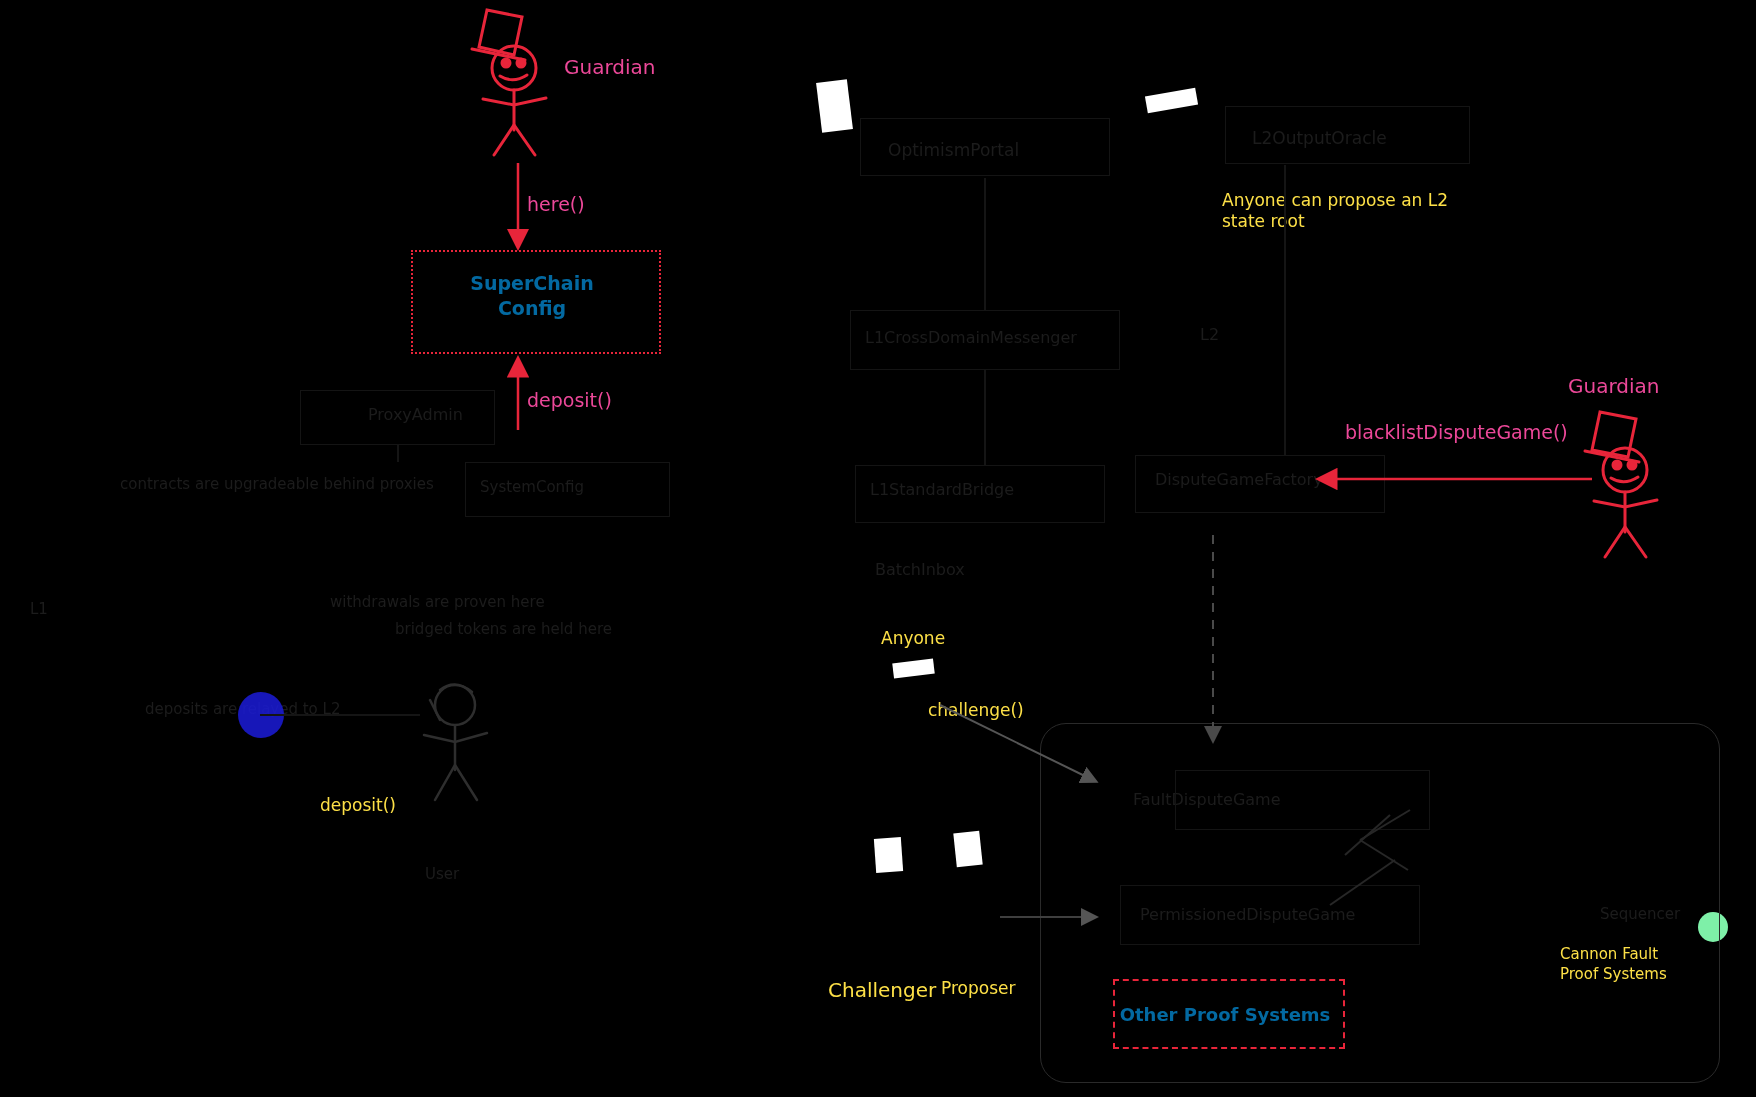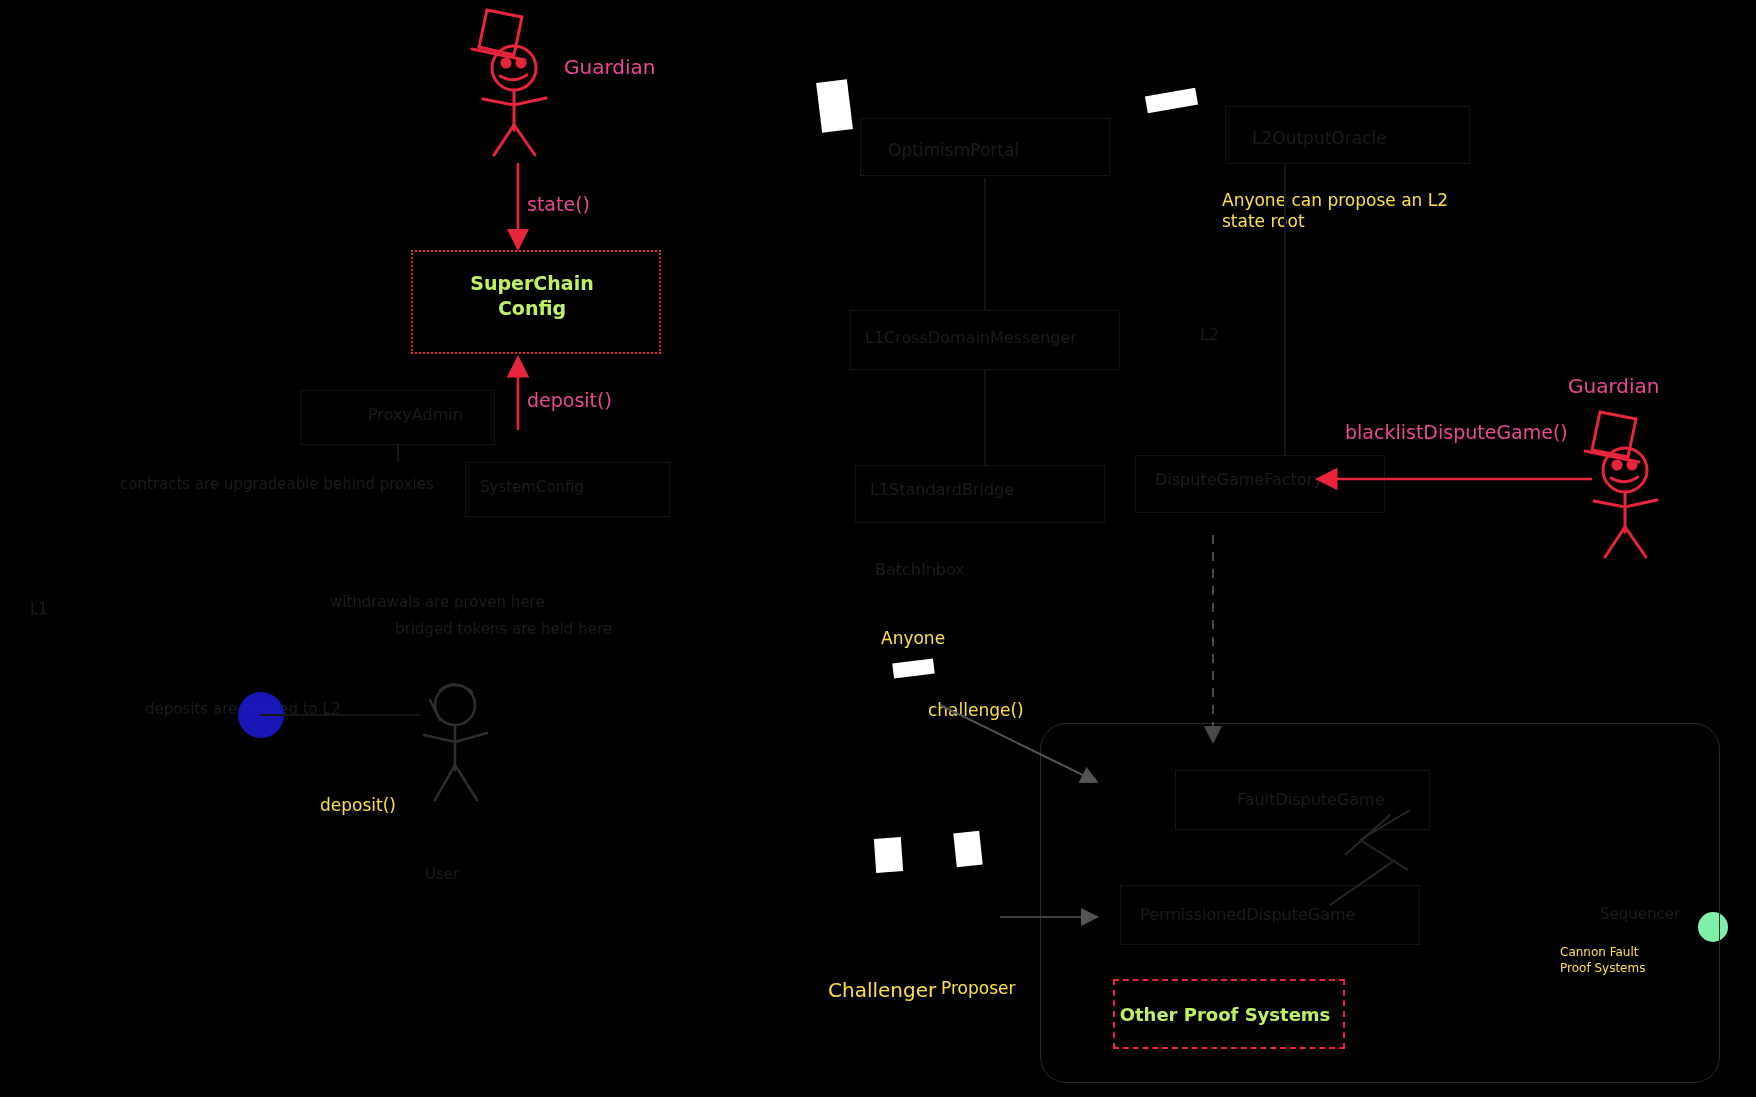--- a/index.html
+++ b/index.html
@@ -42,21 +42,21 @@
   }
   .red-dashed-box {
     position: absolute;
     border: 2px dashed #e8253a;
     box-sizing: border-box;
   }
   .box-title {
     position: absolute;
     left: 0; right: 8px;
     text-align: center;
-    color: #bef264;
+    color: #0369a1;
   }
   .rounded-panel {
     position: absolute;
     border: 1.5px solid #2a2a2a;
     border-radius: 26px;
     box-sizing: border-box;
   }
   .dark-box {
     position: absolute;
     border: 1.5px solid #141414;
@@ -103,42 +103,42 @@
   <div class="lbl dim" style="left:1155px; top:470px; font-size:16px;">DisputeGameFactory</div>
   <div class="lbl dim" style="left:875px; top:560px; font-size:16px;">BatchInbox</div>
   <div class="lbl dim" style="left:320px; top:405px; font-size:16px;margin-left:48px;">ProxyAdmin</div>
   <div class="lbl dim" style="left:120px; top:475px; font-size:15px;">contracts are upgradeable behind proxies</div>
   <div class="lbl dim" style="left:480px; top:478px; font-size:15px;">SystemConfig</div>
   <div class="lbl dim" style="left:30px; top:600px; font-size:15px;">L1</div>
   <div class="lbl dim" style="left:330px; top:593px; font-size:15px;">withdrawals are proven here</div>
   <div class="lbl dim" style="left:395px; top:620px; font-size:15px;">bridged tokens are held here</div>
   <div class="lbl dim" style="left:145px; top:700px; font-size:15px;">deposits are relayed to L2</div>
   <div class="lbl dim" style="left:425px; top:865px; font-size:15px;">User</div>
-  <div class="lbl dim" style="left:1237px; top:790px; font-size:16px;">FaultDisputeGame</div>
+  <div class="lbl dim" style="left:1133px; top:790px; font-size:16px;">FaultDisputeGame</div>
   <div class="lbl dim" style="left:1140px; top:905px; font-size:16px;">PermissionedDisputeGame</div>
   <div class="lbl dim" style="left:1600px; top:905px; font-size:15px;">Sequencer</div>
 
   <div class="dark-box" style="left:860px; top:118px; width:250px; height:58px;"></div>
   <div class="dark-box" style="left:1225px; top:106px; width:245px; height:58px;"></div>
   <div class="dark-box" style="left:850px; top:310px; width:270px; height:60px;"></div>
   <div class="dark-box" style="left:855px; top:465px; width:250px; height:58px;"></div>
   <div class="dark-box" style="left:1135px; top:455px; width:250px; height:58px;"></div>
   <div class="dark-box" style="left:300px; top:390px; width:195px; height:55px;"></div>
   <div class="dark-box" style="left:465px; top:462px; width:205px; height:55px;"></div>
   <div class="dark-box" style="left:1175px; top:770px; width:255px; height:60px;"></div>
   <div class="dark-box" style="left:1120px; top:885px; width:300px; height:60px;"></div>
 
   <div class="lbl grey" style="left:1222px; top:190px; font-size:17px;"><span>Anyone can propose an L2</span><br><span>state root</span></div>
 
   <div class="lbl grey" style="left:881px; top:628px; font-size:17px;">Anyone</div>
   <div class="lbl grey" style="left:928px; top:700px; font-size:17px;">challenge()</div>
   <div class="lbl grey" style="left:828px; top:978px; font-size:20px;">Challenger</div>
   <div class="lbl grey" style="left:941px; top:978px; font-size:17px;">Proposer</div>
   <div class="lbl grey" style="left:320px; top:795px; font-size:17px;">deposit()</div>
-  <div class="lbl grey" style="left:1560px; top:945px; font-size:12px; line-height:1.3;"><span>Cannon Fault</span><br><span>Proof Systems</span></div>
+  <div class="lbl grey" style="left:1560px; top:945px; font-size:15px; line-height:1.3;"><span>Cannon Fault</span><br><span>Proof Systems</span></div>
 
   <div class="white-chip" style="left:819px; top:81px; width:31px; height:50px; transform:rotate(-7deg);"></div>
   <div class="white-chip" style="left:1146px; top:92px; width:51px; height:17px; transform:rotate(-10deg);"></div>
   <div class="white-chip" style="left:893px; top:661px; width:41px; height:15px; transform:rotate(-7deg);"></div>
   <div class="white-chip" style="left:875px; top:838px; width:27px; height:34px; transform:rotate(-4deg);"></div>
   <div class="white-chip" style="left:955px; top:832px; width:26px; height:34px; transform:rotate(-6deg);"></div>
 
   <div class="blue-dot" style="left:238px; top:692px;"></div>
   <div class="green-dot" style="left:1698px; top:912px;"></div>
 
@@ -147,21 +147,21 @@
   <div class="red-dotted-box" style="left:411px; top:250px; width:250px; height:104px;">
     <div class="box-title" style="top:20px; font-size:19px; font-weight:600;">SuperChain</div>
     <div class="box-title" style="top:45px; font-size:19px; font-weight:600;">Config</div>
   </div>
 
   <div class="red-dashed-box" style="left:1113px; top:979px; width:232px; height:70px;">
     <div class="box-title" style="top:23px; font-size:18px; font-weight:600;">Other Proof Systems</div>
   </div>
 
   <div class="lbl red" style="left:564px; top:55px; font-size:20px;">Guardian</div>
-  <div class="lbl red" style="left:527px; top:193px; font-size:19px;">state()</div>
+  <div class="lbl red" style="left:527px; top:193px; font-size:19px;">here()</div>
   <div class="lbl red" style="left:527px; top:389px; font-size:19px;">deposit()</div>
   <div class="lbl red" style="left:1568px; top:374px; font-size:20px;">Guardian</div>
   <div class="lbl red" style="left:1345px; top:421px; font-size:19px;">blacklistDisputeGame()</div>
 
   <svg class="overlay" viewBox="0 0 1756 1097">
     <defs>
       <marker id="arrowRed" markerWidth="9" markerHeight="9" refX="7" refY="4.5" orient="auto">
         <path d="M0,0 L9,4.5 L0,9 z" fill="#e8253a"></path>
       </marker>
       <marker id="arrowGrey" markerWidth="9" markerHeight="9" refX="7" refY="4.5" orient="auto">

